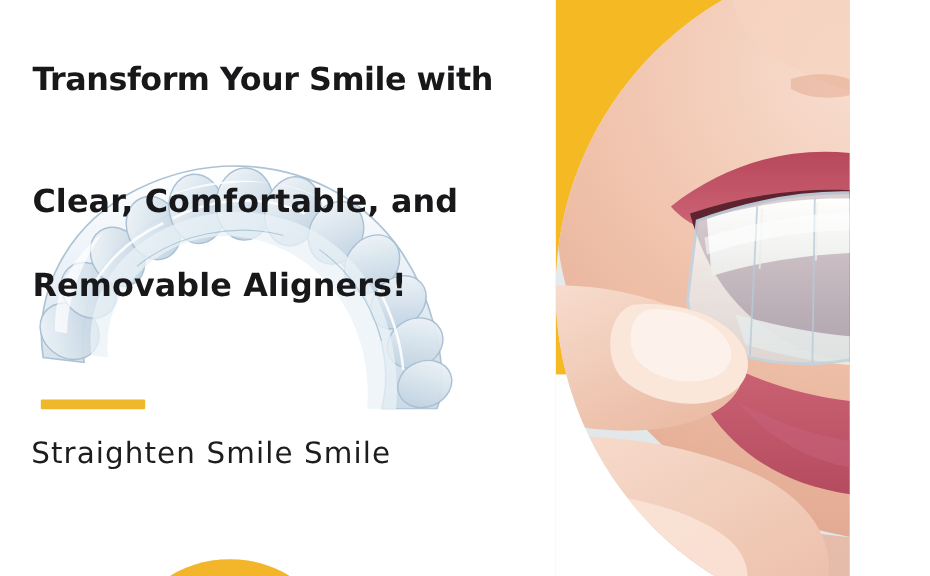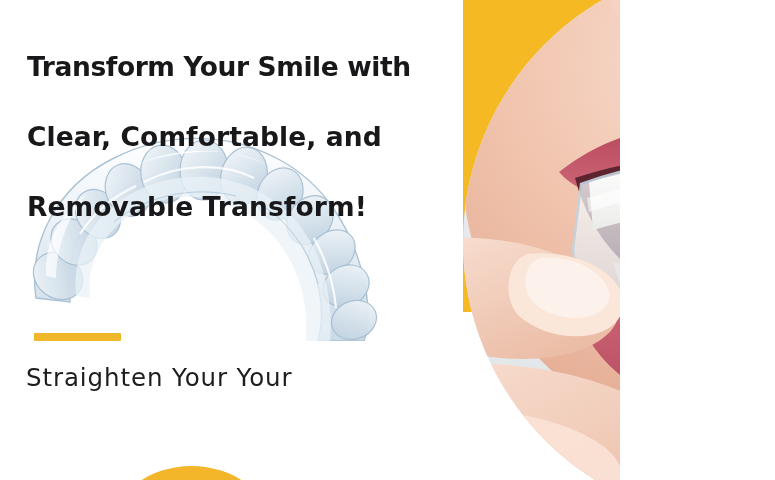--- a/index.html
+++ b/index.html
@@ -4,21 +4,21 @@
 <style>
   html,body{margin:0;padding:0;}
   body{
     width:775px;height:480px;
     background:#ffffff;
     font-family:"DejaVu Sans", sans-serif;
     overflow:hidden;
   }
   #banner{
     position:relative;
-    width:620px;height:480px;
+    width:708px;height:480px;
     background:#ffffff;
     overflow:hidden;
   }
 
   
   #left-panel{
     position:absolute;left:0;top:0;width:463px;height:480px;
     background:#ffffff;
     z-index:3;
   }
@@ -28,21 +28,21 @@
     font-weight:700;
     font-size:26.5px;
     line-height:35px;
     letter-spacing:-0.2px;
     color:#18181a;
     white-space:pre-line;
     z-index:6;
   }
   #headline .ln{display:block;}
   #headline .ln1{letter-spacing:-0.4px;}
-  #headline .ln2{letter-spacing:0.1px;}
+  #headline .ln2{letter-spacing:0.1px;margin-top:32px;}
   #headline .ln3{letter-spacing:0.1px;}
 
   #divider-bar{
     position:absolute;left:34px;top:333px;
     width:87px;height:8px;
     background:#efb72a;
     border-radius:1px;
     z-index:6;
   }
 
@@ -272,25 +272,25 @@
       <g stroke="#8fb0c8" stroke-width="0.9" opacity="0.6" fill="none">
         <path d="M96,96 C130,68 178,60 218,70"></path>
         <path d="M248,82 C274,100 292,128 300,158"></path>
       </g>
     </svg>
   </div>
 
   <div id="headline">
     <span class="ln ln1">Transform Your Smile with</span>
     <span class="ln ln2">Clear, Comfortable, and</span>
-    <span class="ln ln3">Removable Transform!</span>
+    <span class="ln ln3">Removable Aligners!</span>
   </div>
 
   <div id="divider-bar"></div>
 
   <div id="subheadline">
-    <span class="sln">Straighten Your Your</span>
+    <span class="sln">Straighten Smile Smile</span>
   </div>
 
   <span class="sr">Transparent removable clear dental aligner arch</span>
   <span class="sr">Close-up of a smiling mouth with a hand placing a clear aligner on the teeth</span>
 
 </div>
 
 </body></html>

